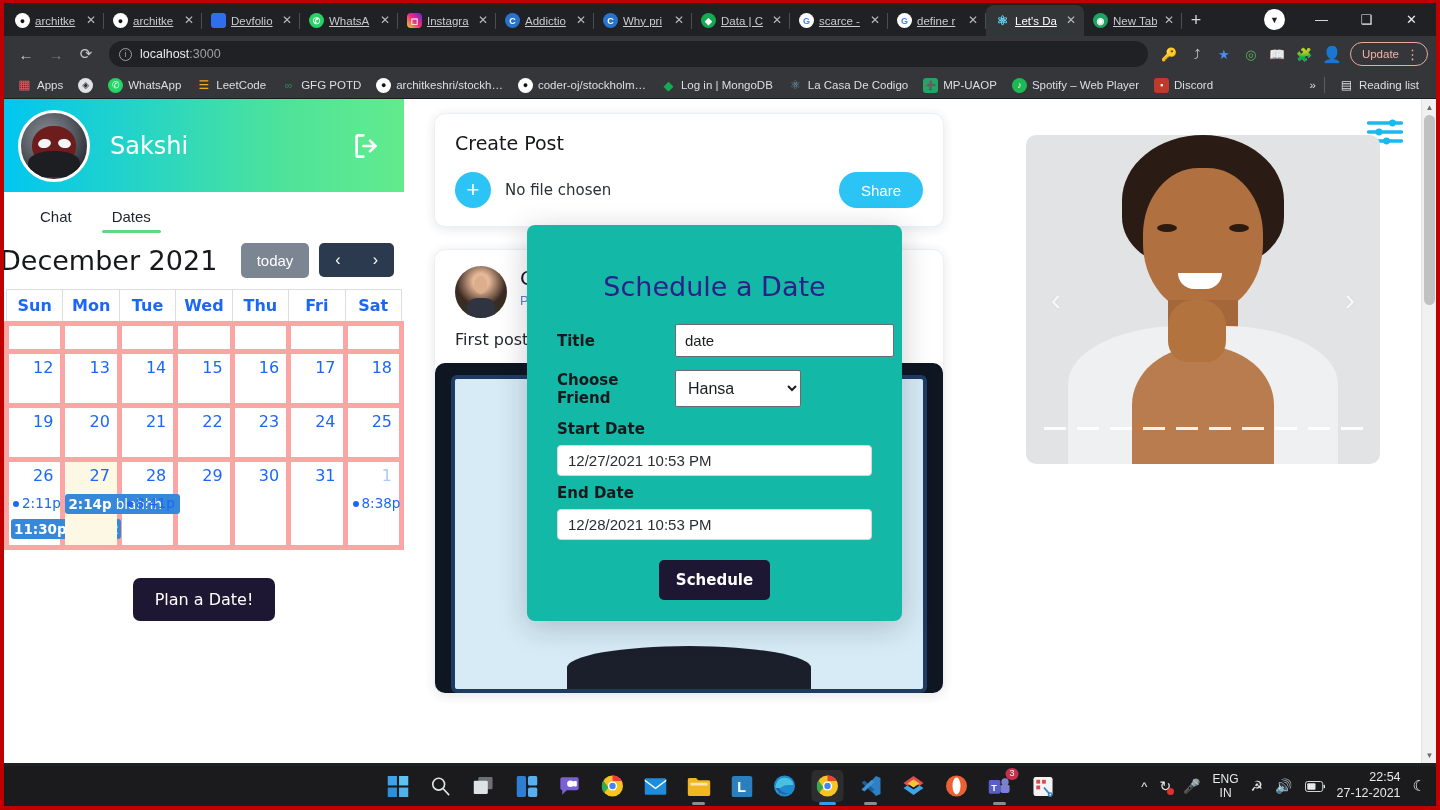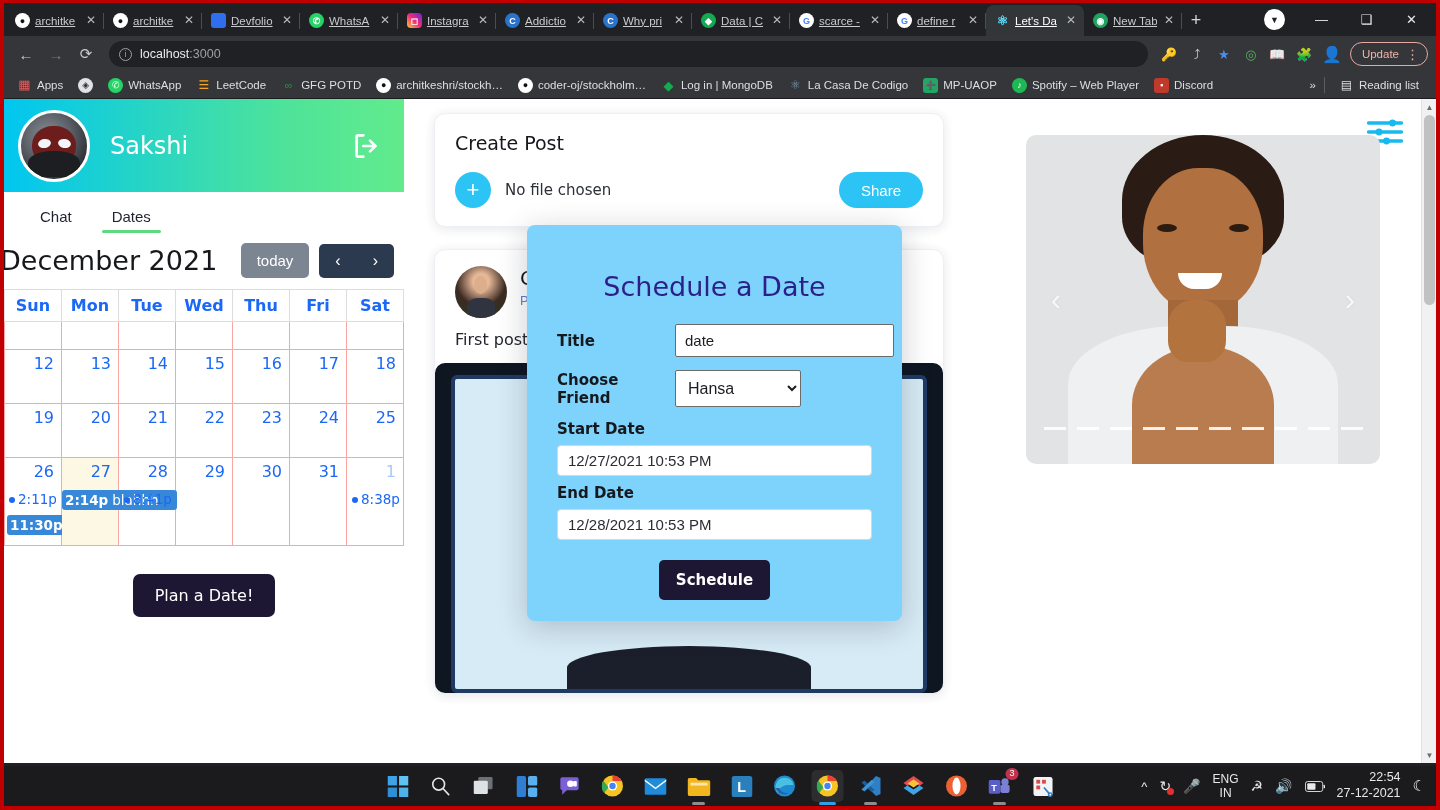--- a/index.html
+++ b/index.html
@@ -301,21 +301,21 @@
   .cal-title {
     font-size: 27px;
     color: #17181c;
     font-family: "DejaVu Sans", sans-serif;
     margin-left: -4px;
     white-space: nowrap;
   }
   .cal-ctrls {
     margin-left: auto;
     display: flex;
-    align-items: flex-end;
+    align-items: flex-start;
     gap: 10px;
     padding-right: 10px;
     padding-left: 8px;
   }
   .btn-today {
     background: #7c8592;
     color: #fff;
     border: none;
     font-size: 15px;
     padding: 9px 16px;
@@ -344,21 +344,21 @@
   table.calendar th {
     border: 1px solid #ddd;
     color: #1b68f7;
     font-weight: bold;
     font-size: 16px;
     padding: 6px 0;
     text-align: center;
     font-family: "DejaVu Sans", sans-serif;
   }
   table.calendar td {
-    border: 1px solid #fca5a5;
+    border: 5px solid #fca5a5;
     height: 54px;
     vertical-align: top;
     position: relative;
   }
   .daynum {
     display: block;
     text-align: right;
     padding: 4px 7px 0 0;
     color: #1b68f7;
     font-size: 16px;
@@ -671,21 +671,21 @@
   
   .modal-overlay {
     position: absolute;
     left: 0; top: 0; right: 0; bottom: 0;
     pointer-events: none;
   }
   .modal {
     position: absolute;
     left: 523px; top: 126px;
     width: 375px; height: 396px;
-    background: #7dd3fc;
+    background: #14b8a6;
     border-radius: 8px;
     box-shadow: 0 6px 30px rgba(20,25,40,.22);
     padding: 26px 30px 0;
   }
   .modal h2 {
     text-align: center;
     font-size: 27px;
     color: #2c1f8a;
     font-weight: normal;
     font-family: "DejaVu Sans", sans-serif;

